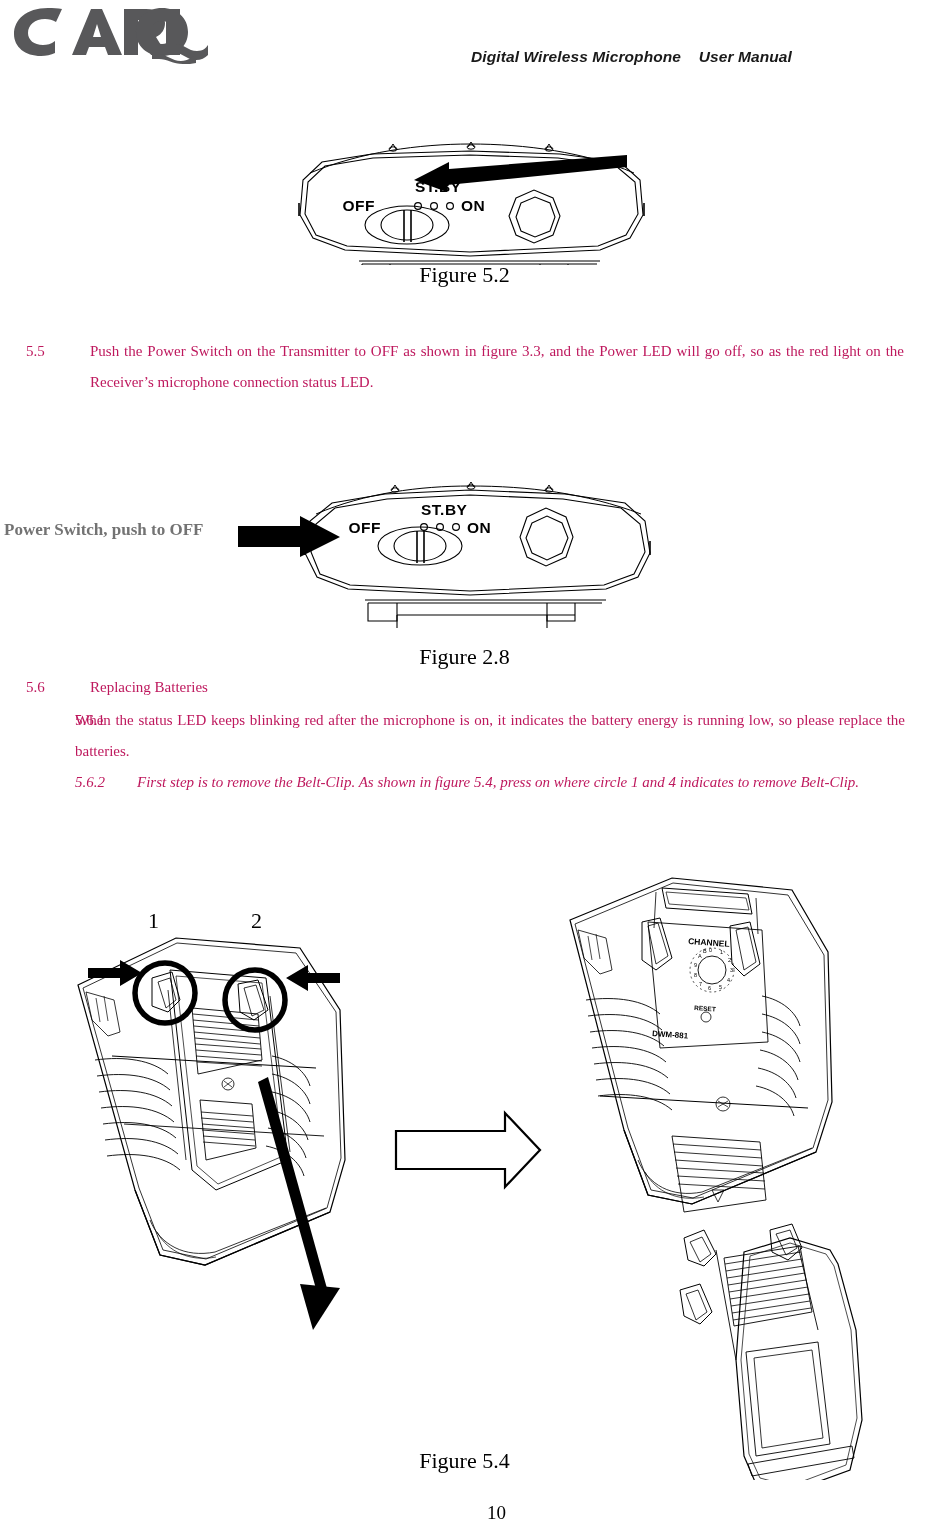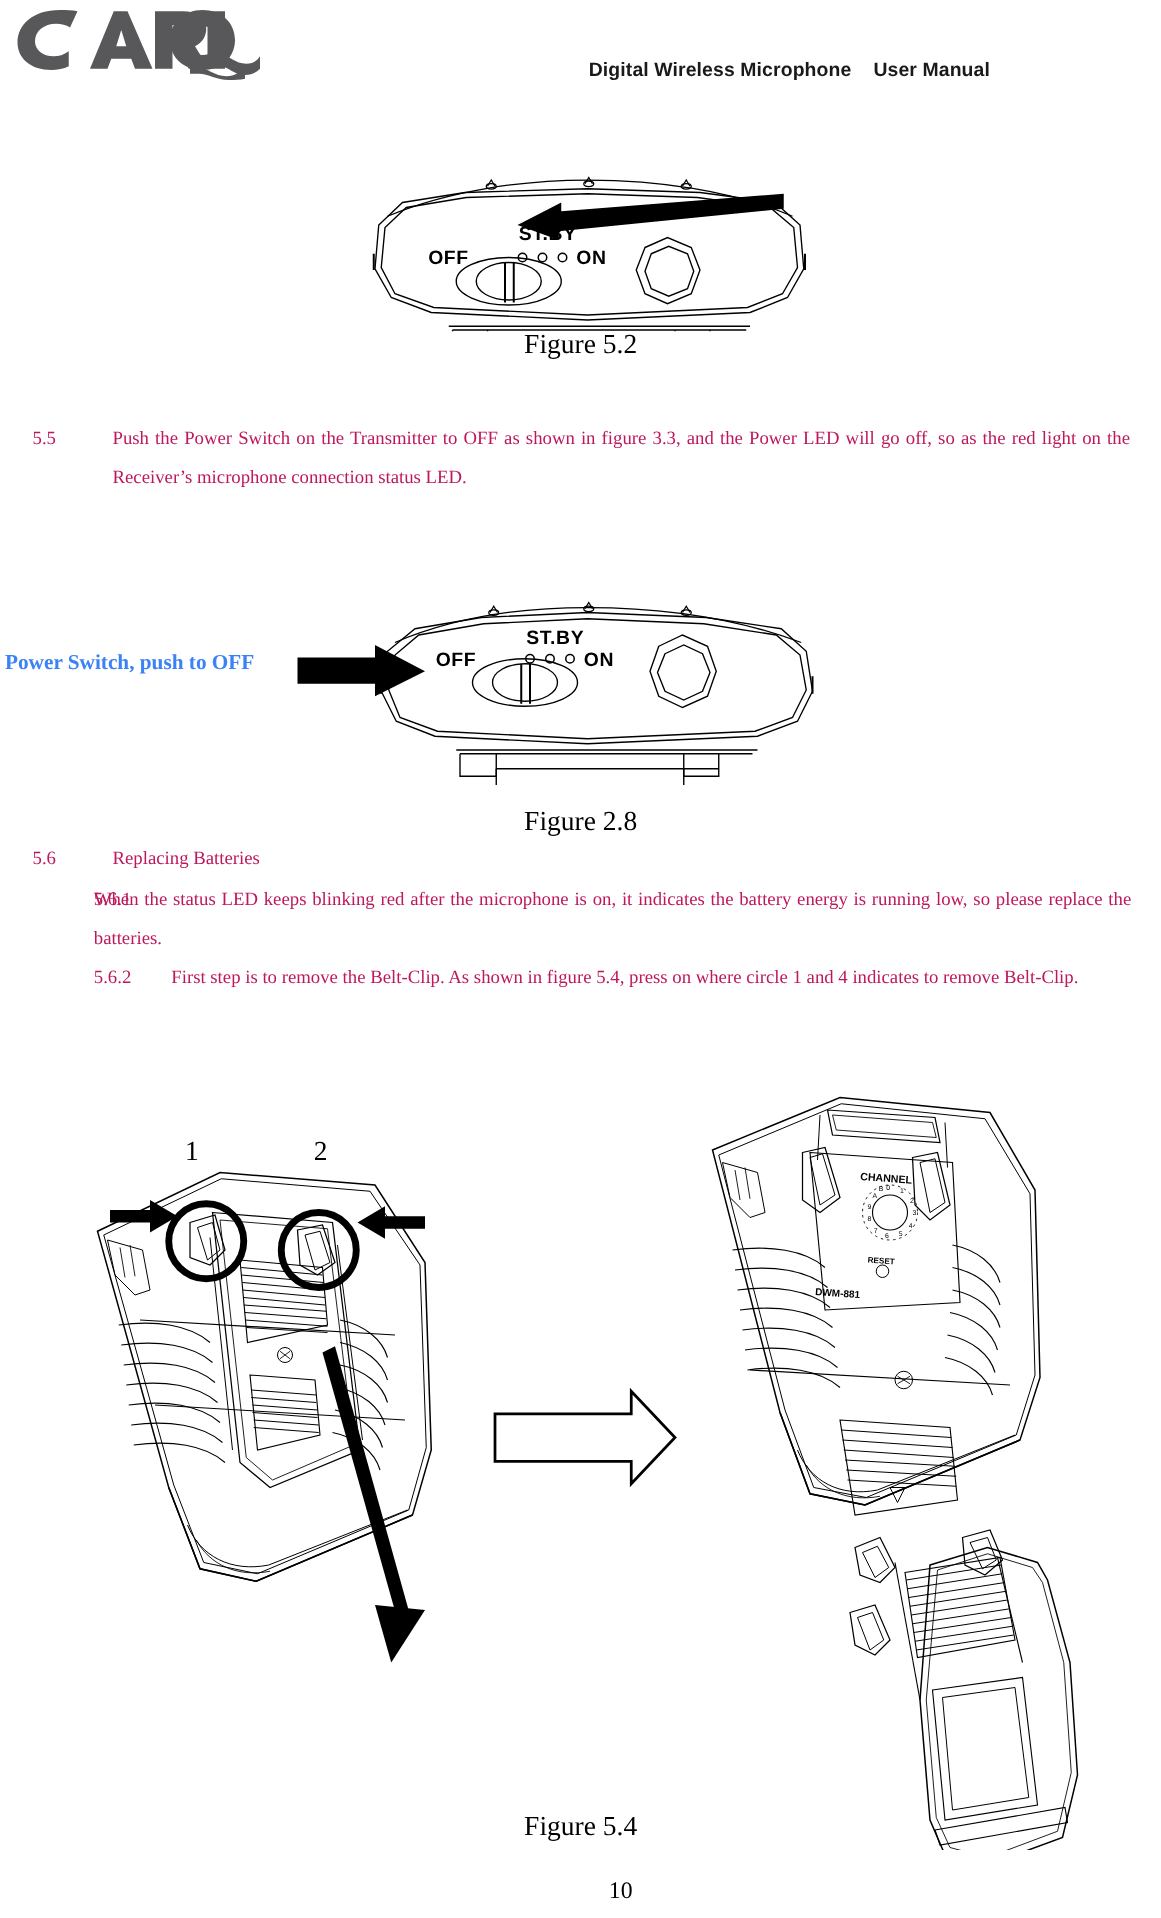--- a/index.html
+++ b/index.html
@@ -15,20 +15,21 @@
     color: #000000;
     overflow: hidden;
   }
 
   
   .page-header {
     position: absolute;
     top: 0; left: 0;
     width: 802px;
     height: 72px;
+    font-style: italic;
   }
   .logo-wrap {
     position: absolute;
     left: 10px;
     top: 4px;
     width: 200px;
     height: 62px;
   }
   .header-title {
     position: absolute;
@@ -73,29 +74,29 @@
 
   .sec55 { left: 26px; top: 336px; width: 878px; }
   .sec55 .txt { margin-left: 64px; text-align: justify; }
 
   .sec56 { left: 26px; top: 672px; width: 878px; }
   .sec56 .txt { margin-left: 64px; }
 
   .sec561 { left: 75px; top: 705px; width: 830px; }
   .sec561 .txt { text-align: justify; }
 
-  .sec562 { left: 75px; top: 767px; width: 830px; }
+  .sec562 { left: 75px; top: 767px; width: 830px; font-style: italic; }
   .sec562 .txt { margin-left: 62px; text-align: justify; }
 
   
   .callout-label {
     position: absolute;
     font-size: 17px;
     font-weight: bold;
-    color: #3b82f6;
+    color: #737373;
     white-space: nowrap;
   }
 
   
   .clip-num {
     position: absolute;
     font-size: 22px;
     color: #000;
   }
 

